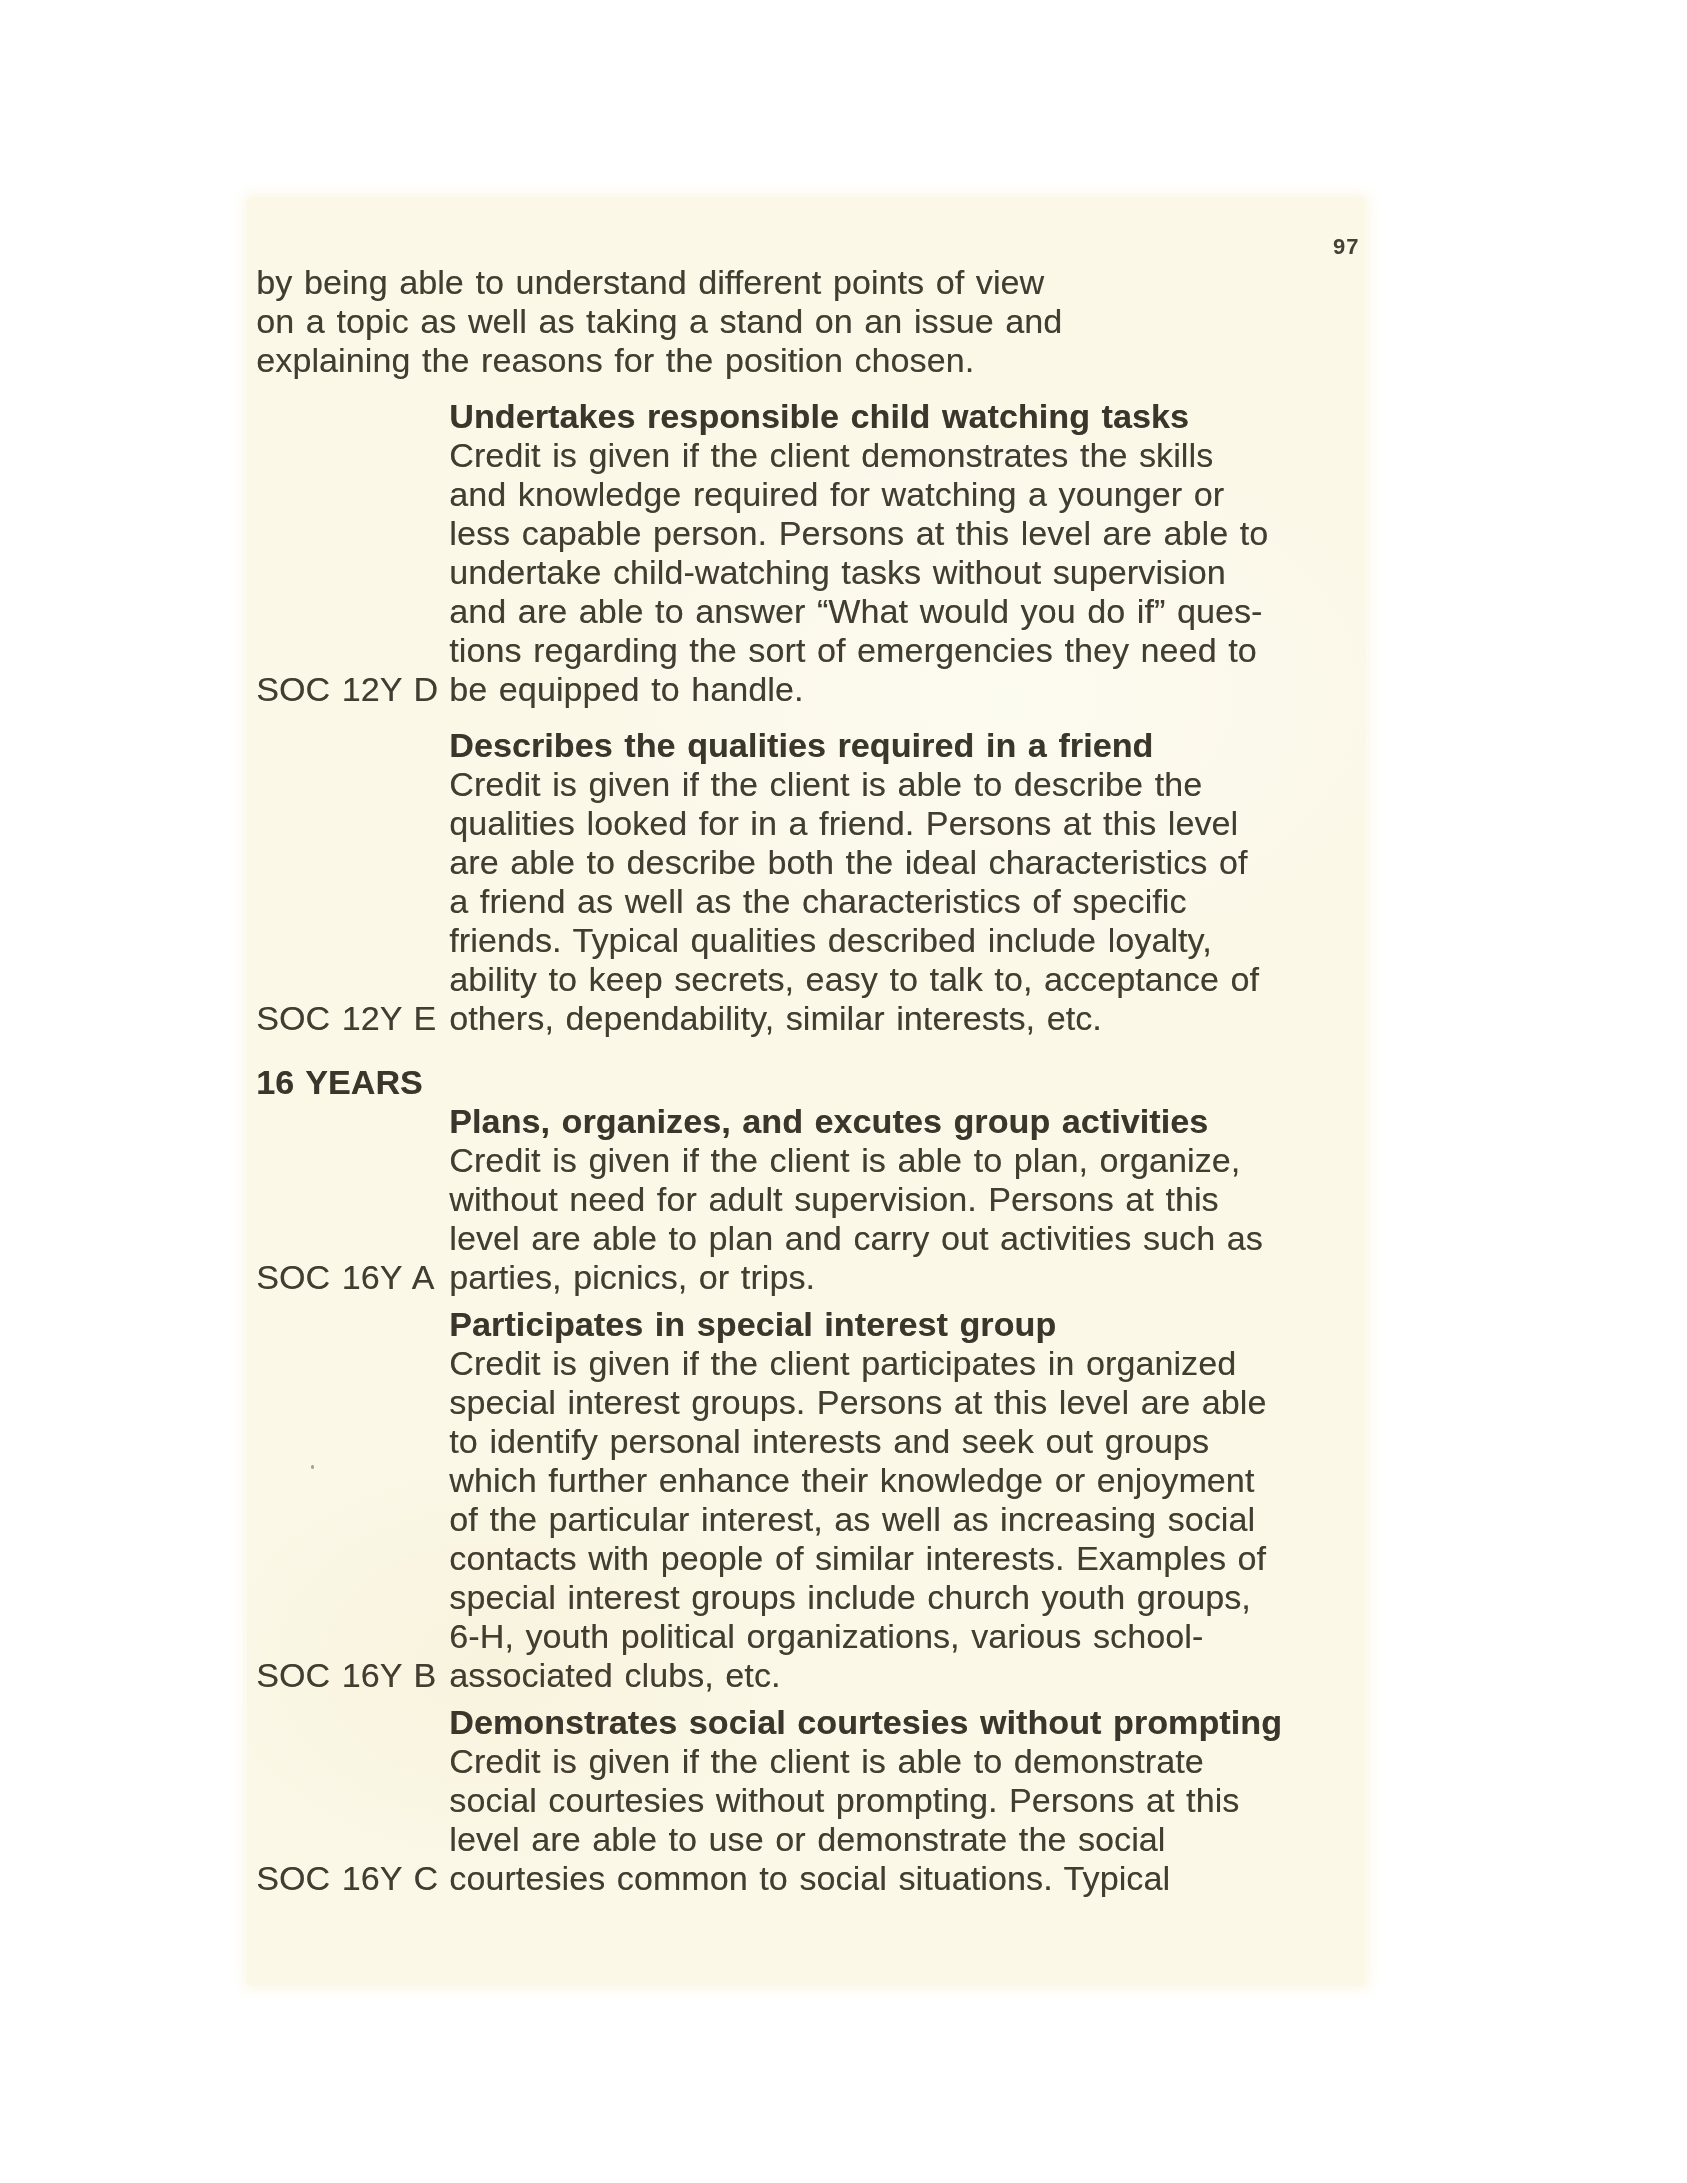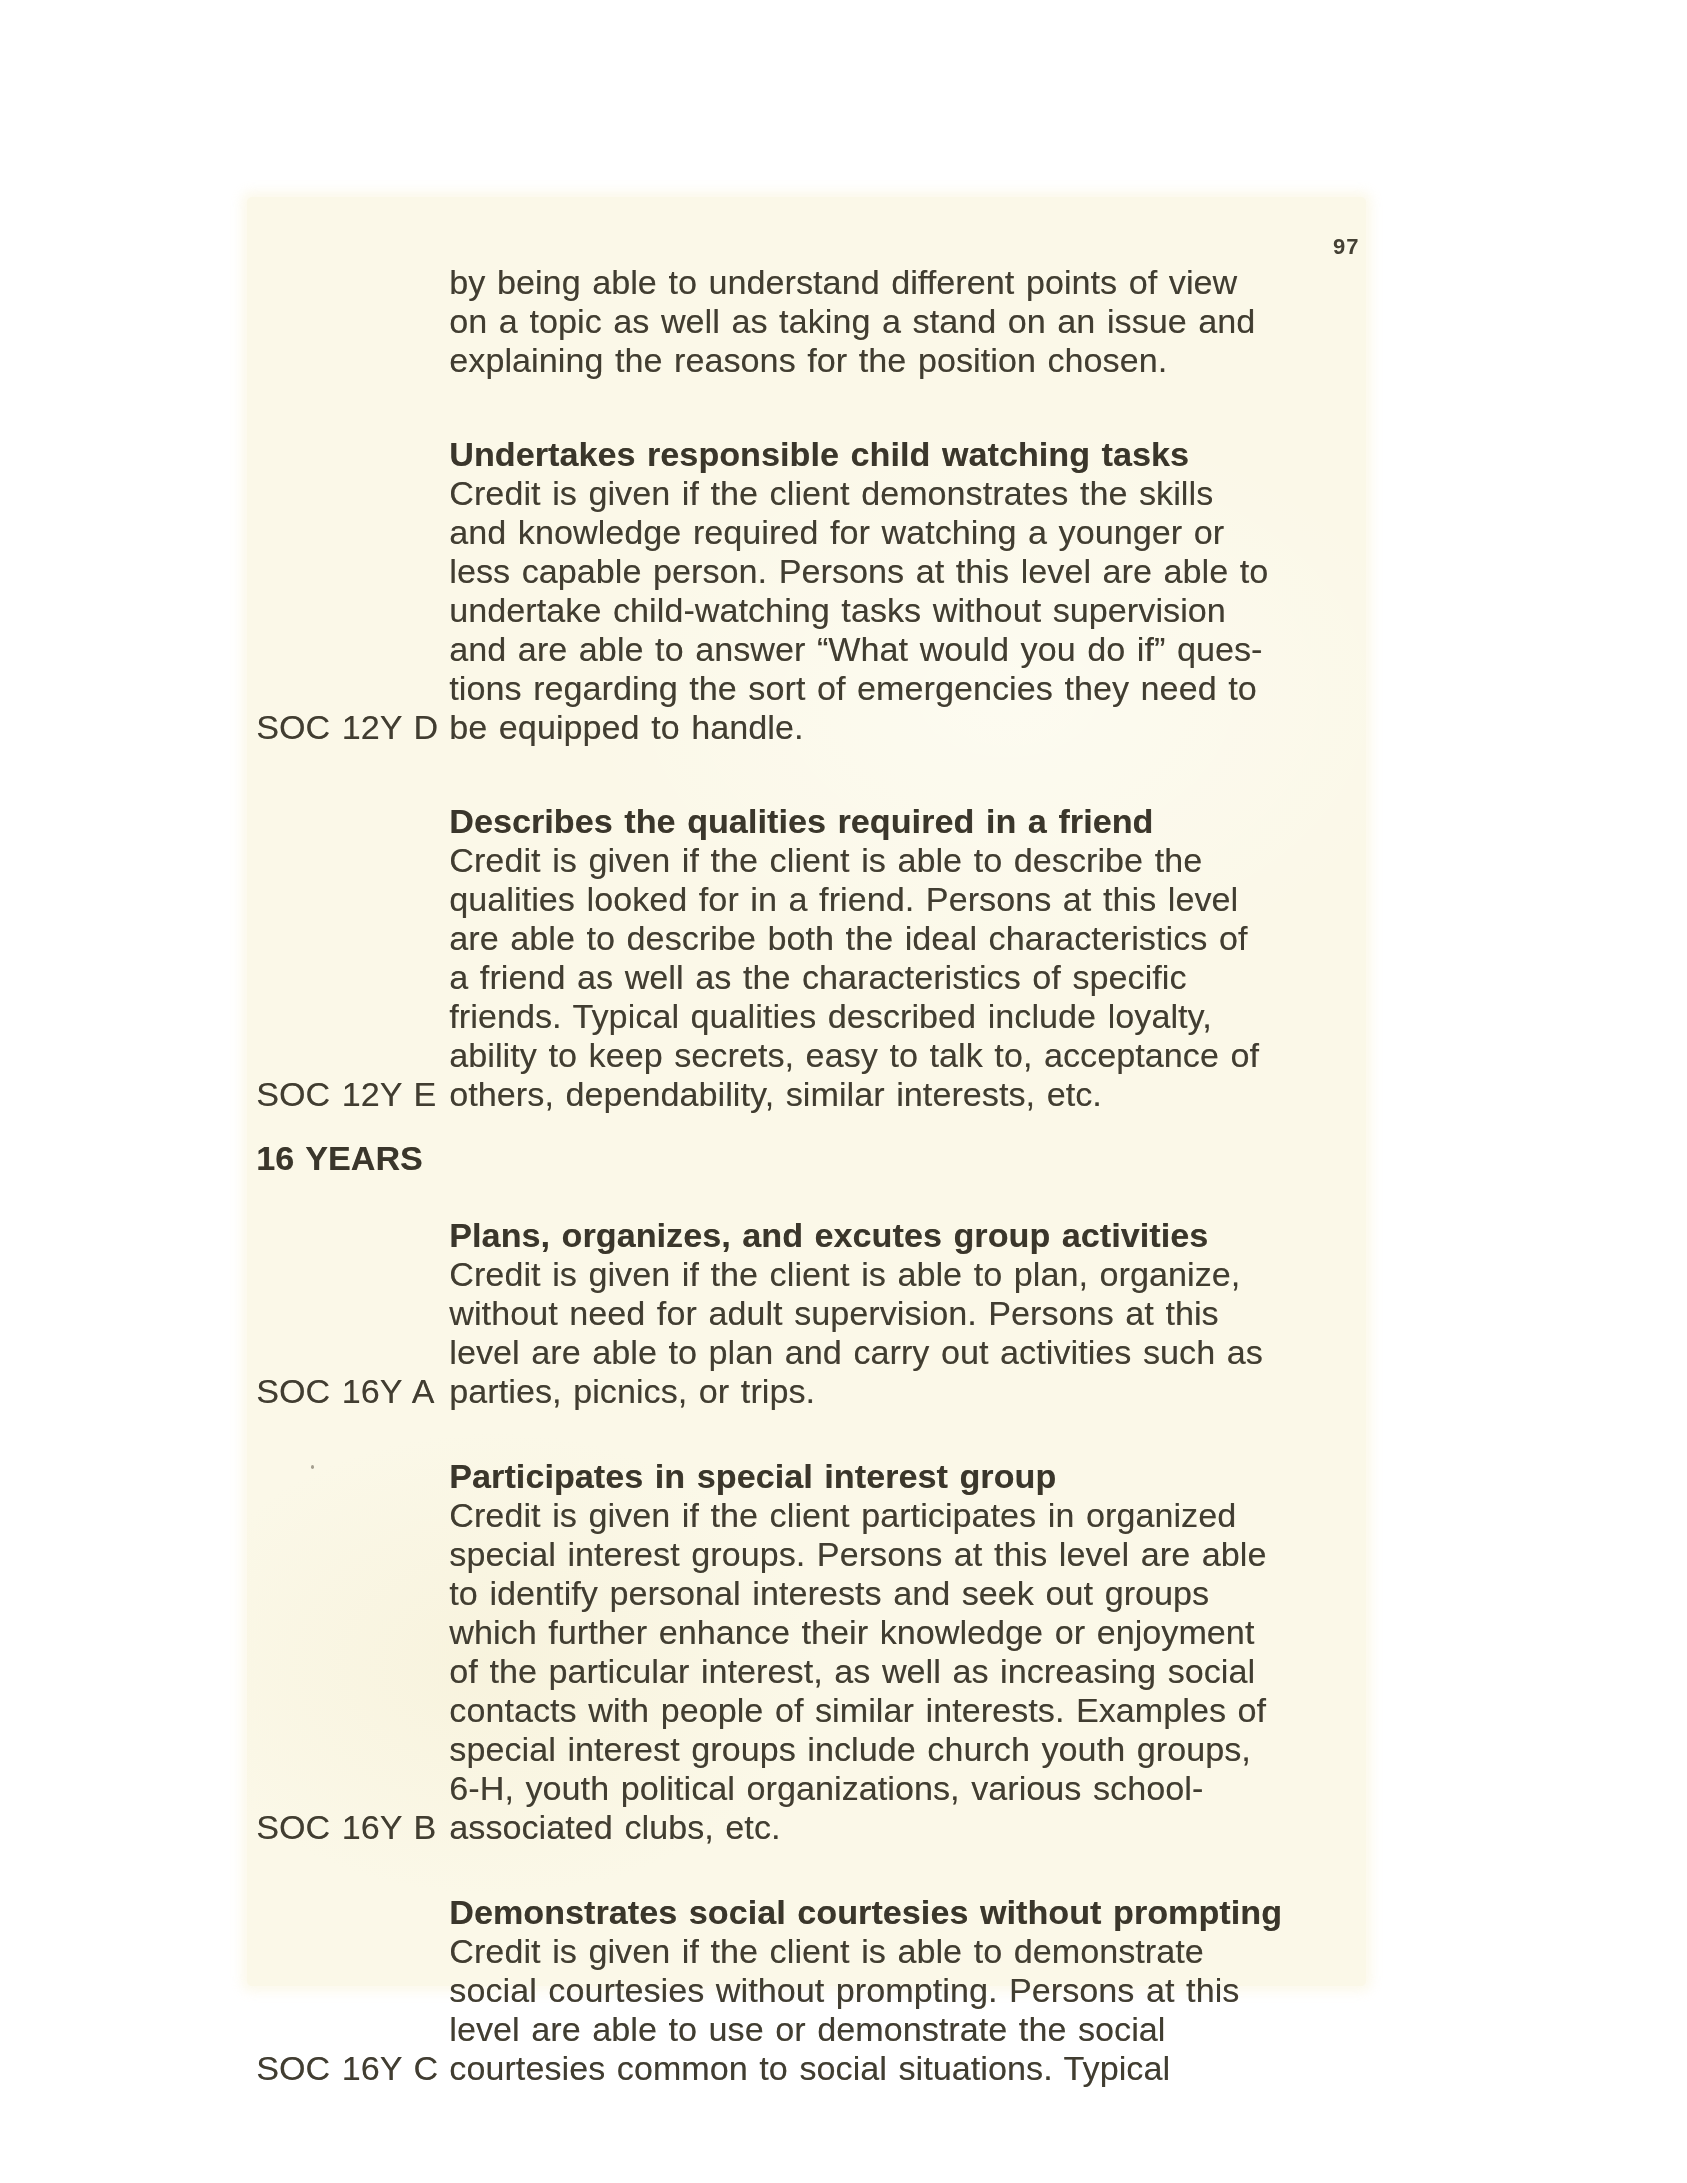--- a/index.html
+++ b/index.html
@@ -13,25 +13,25 @@
         border-radius:5.3px;
         box-shadow:0 0 10.6px 5.3px rgba(251,248,233,0.85);}
   .page-number{position:absolute;left:1086px;top:37px;font-size:22px;font-weight:600;
         color:#454135;letter-spacing:1px;}
   .content{position:absolute;left:9.3px;top:66px;width:1085px;
         font-size:34px;line-height:39px;color:#413d31;
         letter-spacing:0.1px;word-spacing:2px;
         text-shadow:0.2px 0.2px 0.5px rgba(64,60,46,0.5);}
   .row{display:flex;align-items:flex-end;}
   .code{flex:0 0 193px;white-space:nowrap;}
-  .body-col{flex:1 1 auto;min-width:0;margin-top:38px;}
+  .body-col{flex:1 1 auto;min-width:0;}
   .line{white-space:nowrap;}
   .heading{font-weight:bold;color:#3a362b;}
   .age-header{font-weight:bold;color:#3a362b;white-space:nowrap;}
-  .intro{margin-left:193px;}
+  .intro{}
   .mt-sec{margin-top:17px;}
   .mt-sm{margin-top:8px;}
   .mt-age{margin-top:25px;}
   .speck{position:absolute;left:64px;top:1268px;width:3.3px;height:4px;border-radius:50%;
         background:rgba(92,86,70,0.55);}
 </style>
 </head>
 <body>
 
 <div class="canvas">

